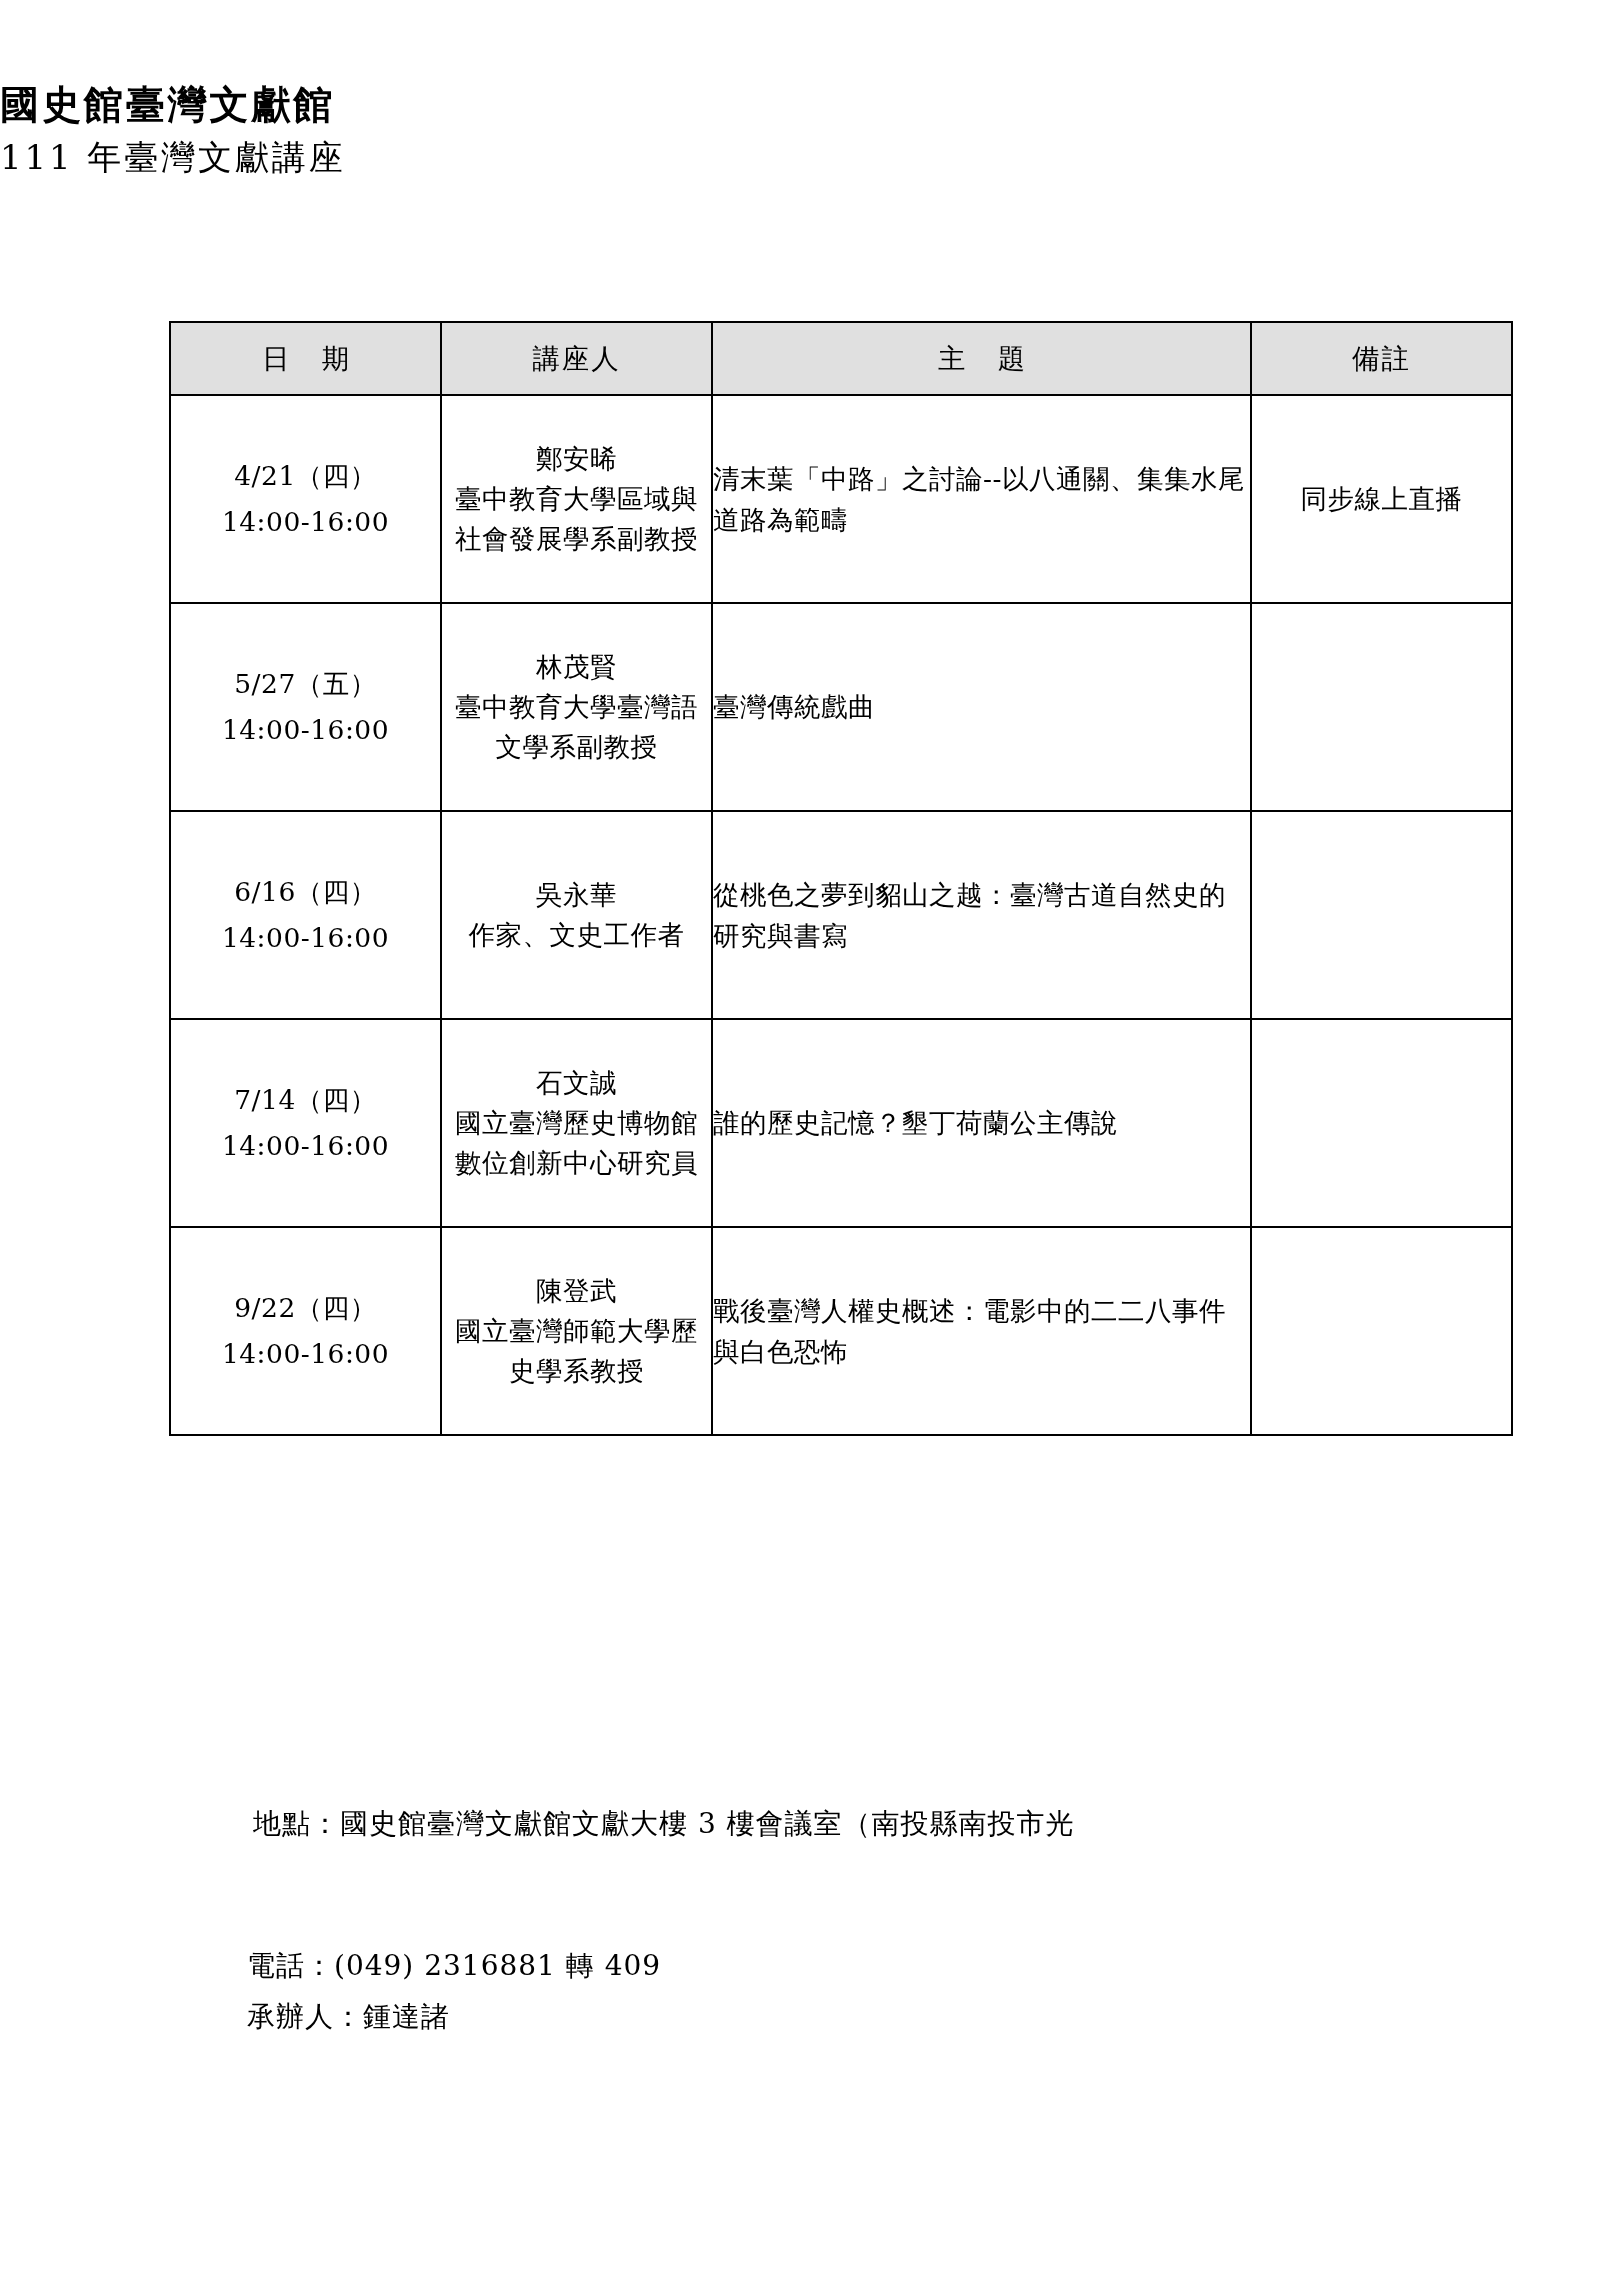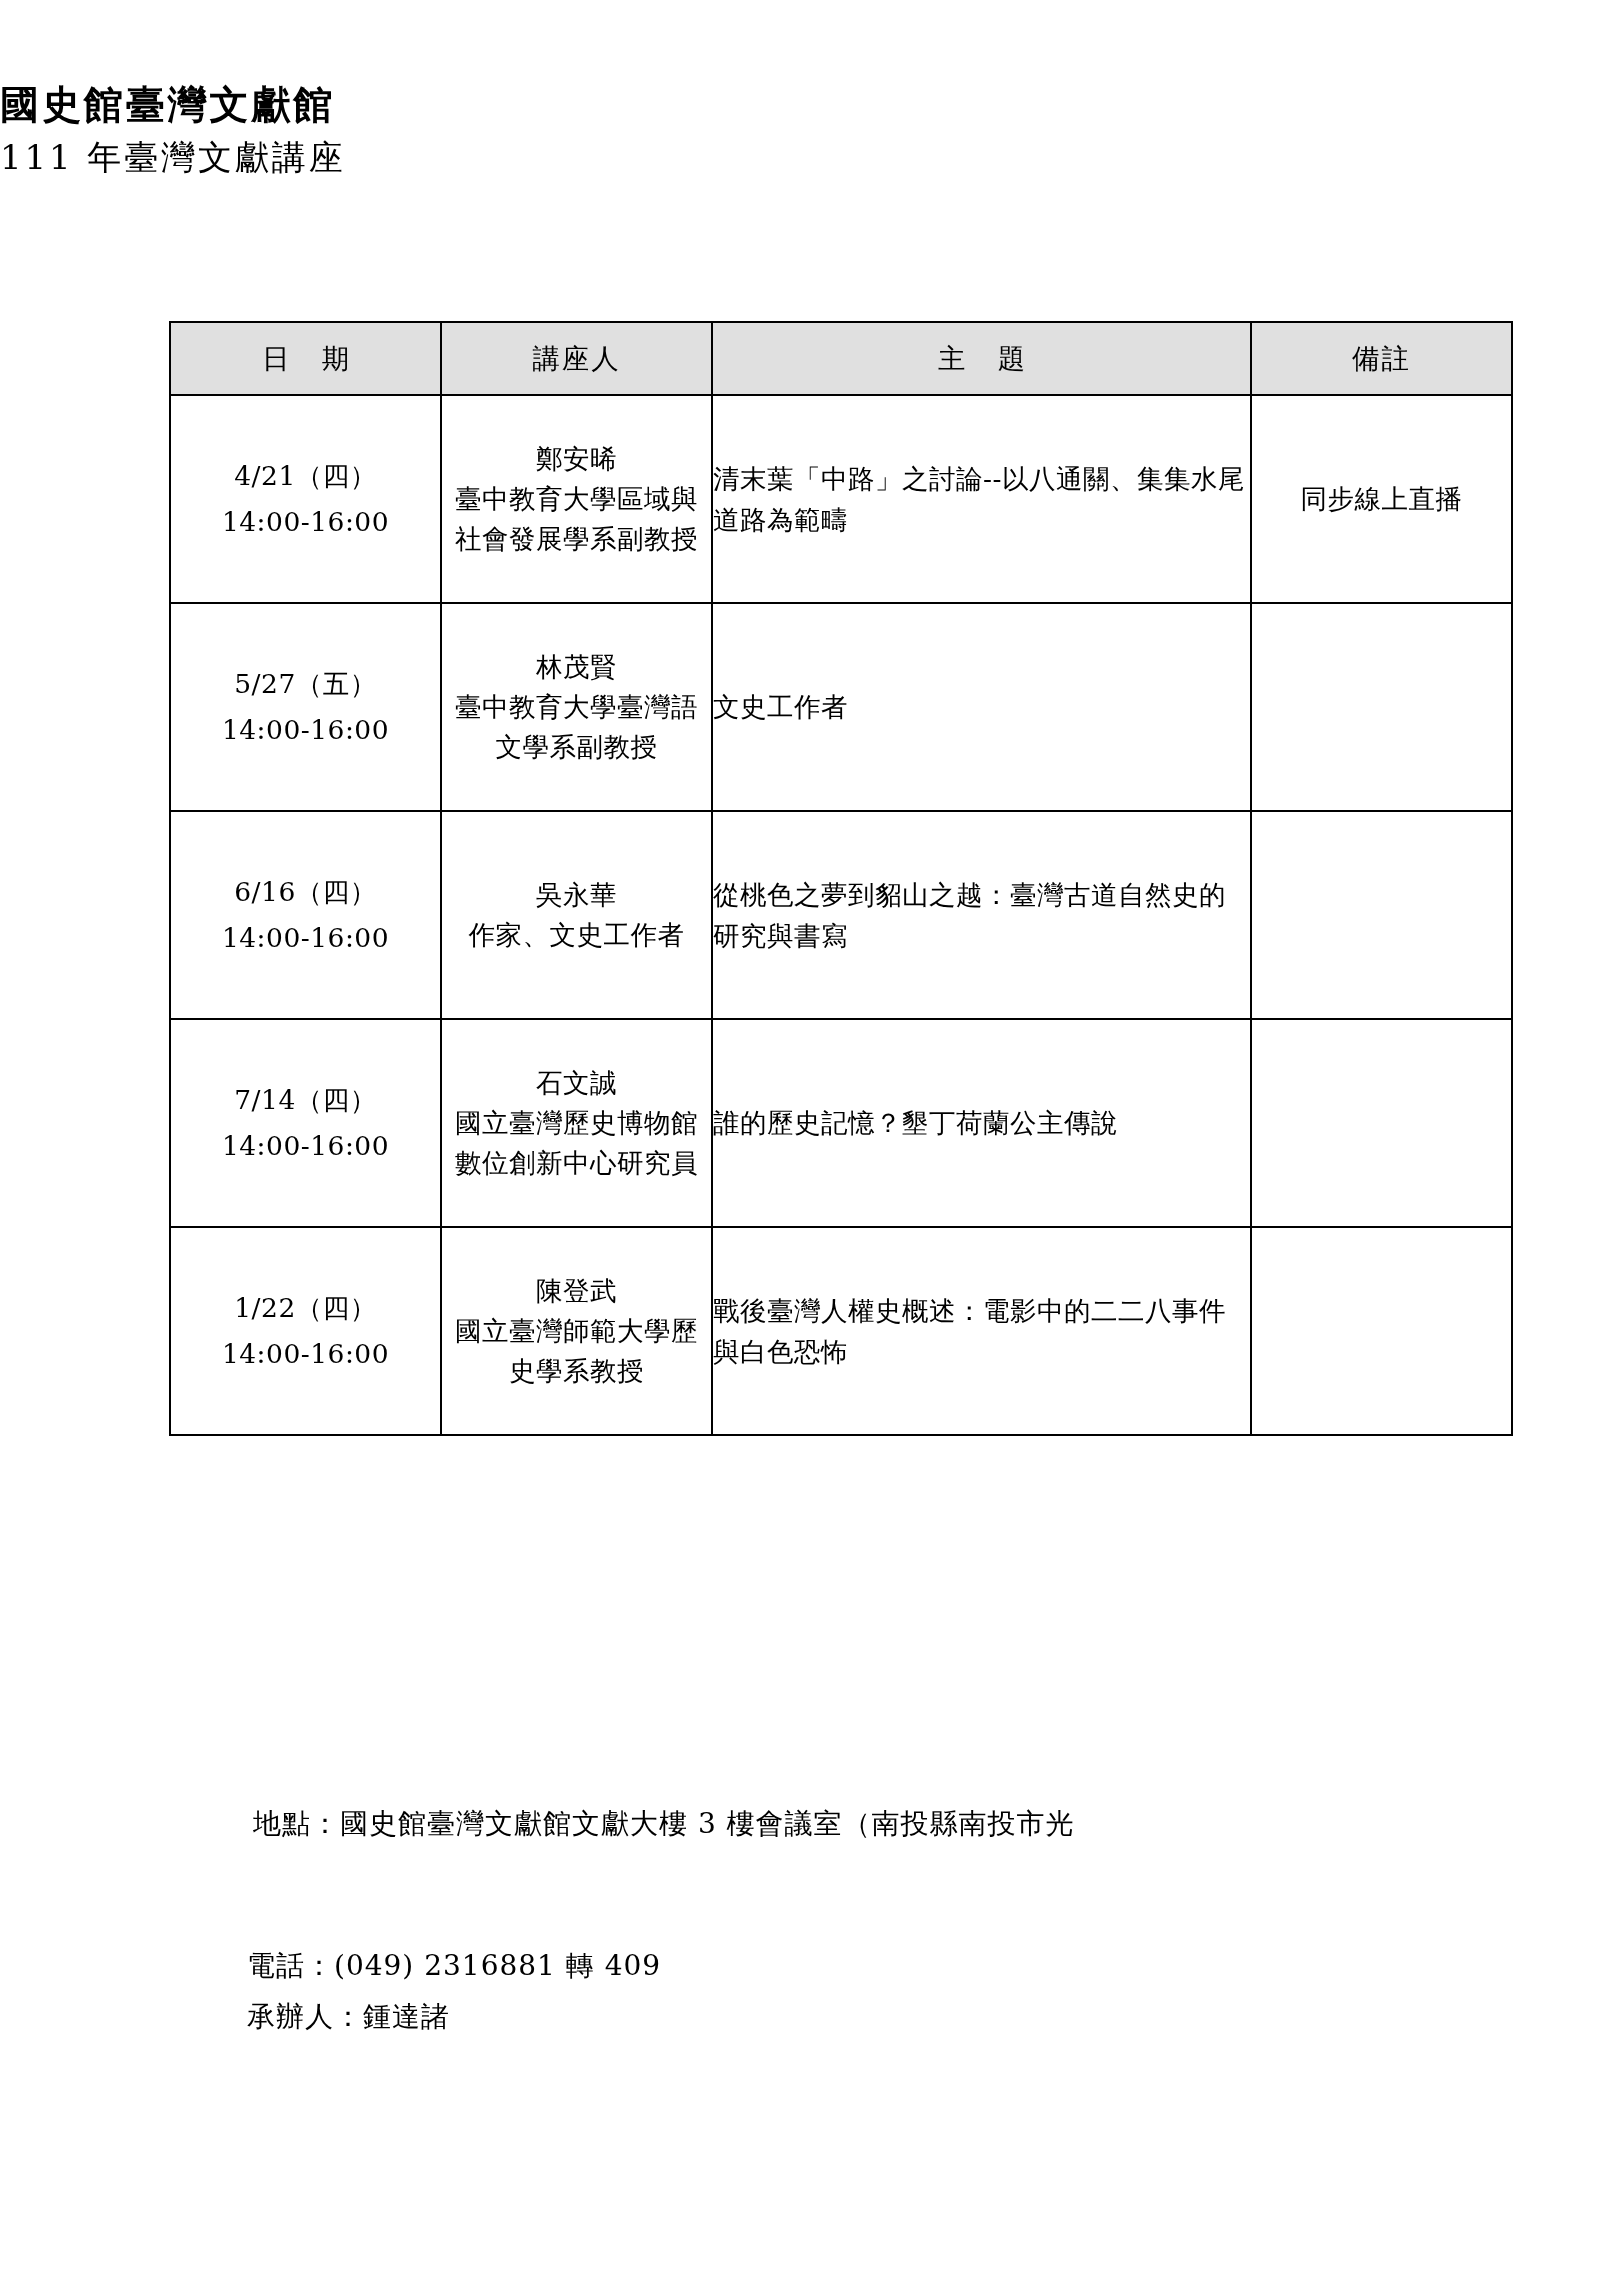--- a/index.html
+++ b/index.html
@@ -169,21 +169,21 @@
         </tr>
         <tr>
           <td class="cell-date">
             <div>5/27（五）</div>
             <div>14:00-16:00</div>
           </td>
           <td class="cell-speaker">
             <span class="sp-name">林茂賢</span>
             <span class="sp-affil">臺中教育大學臺灣語文學系副教授</span>
           </td>
-          <td class="cell-topic">文史工作者</td>
+          <td class="cell-topic">臺灣傳統戲曲</td>
           <td class="cell-remark"></td>
         </tr>
         <tr>
           <td class="cell-date">
             <div>6/16（四）</div>
             <div>14:00-16:00</div>
           </td>
           <td class="cell-speaker">
             <span class="sp-name">吳永華</span>
             <span class="sp-affil">作家、文史工作者</span>
@@ -198,21 +198,21 @@
           </td>
           <td class="cell-speaker">
             <span class="sp-name">石文誠</span>
             <span class="sp-affil">國立臺灣歷史博物館數位創新中心研究員</span>
           </td>
           <td class="cell-topic">誰的歷史記憶？墾丁荷蘭公主傳說</td>
           <td class="cell-remark"></td>
         </tr>
         <tr>
           <td class="cell-date">
-            <div>1/22（四）</div>
+            <div>9/22（四）</div>
             <div>14:00-16:00</div>
           </td>
           <td class="cell-speaker">
             <span class="sp-name">陳登武</span>
             <span class="sp-affil">國立臺灣師範大學歷史學系教授</span>
           </td>
           <td class="cell-topic">戰後臺灣人權史概述：電影中的二二八事件與白色恐怖</td>
           <td class="cell-remark"></td>
         </tr>
       </tbody>

